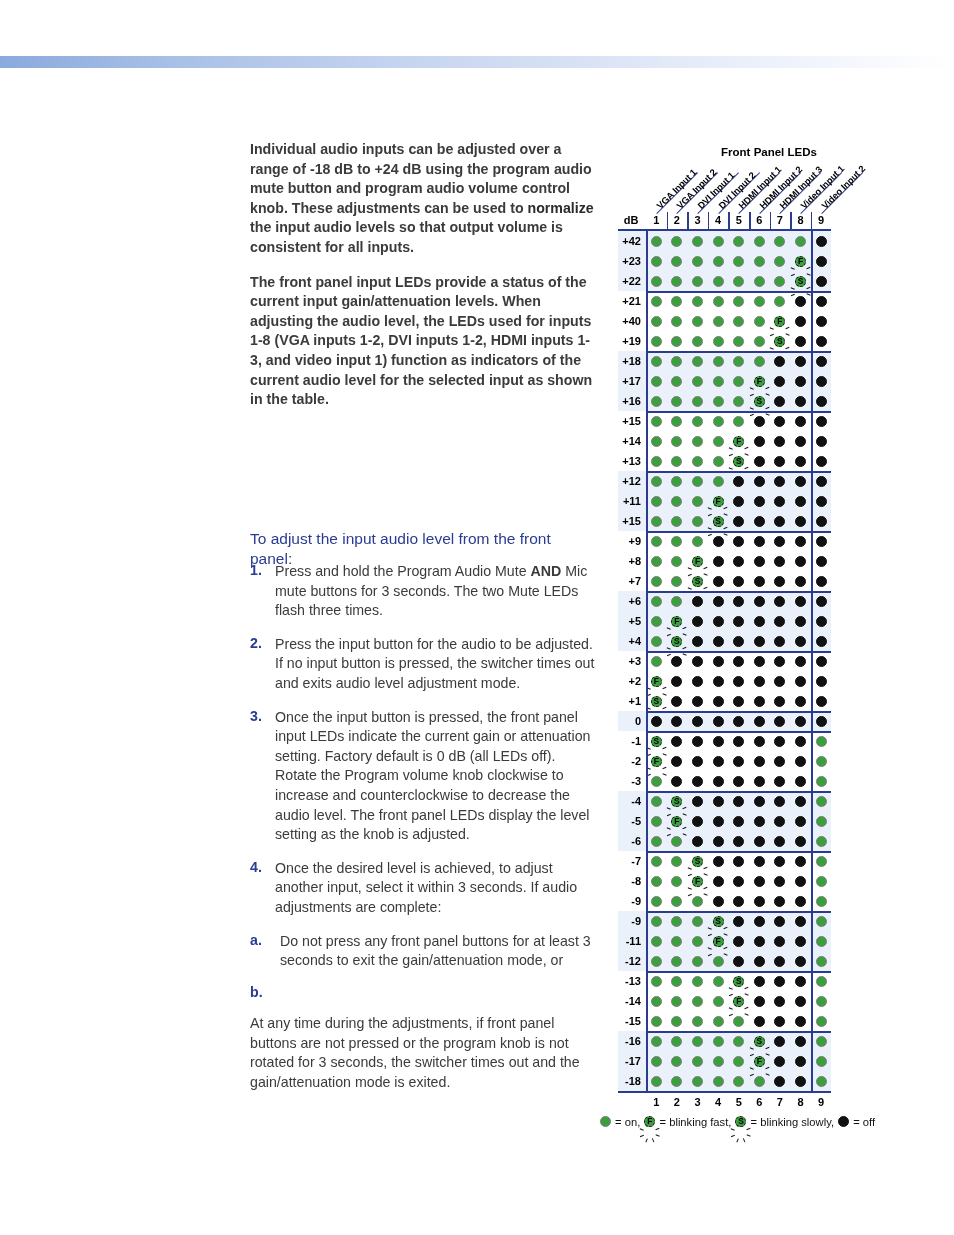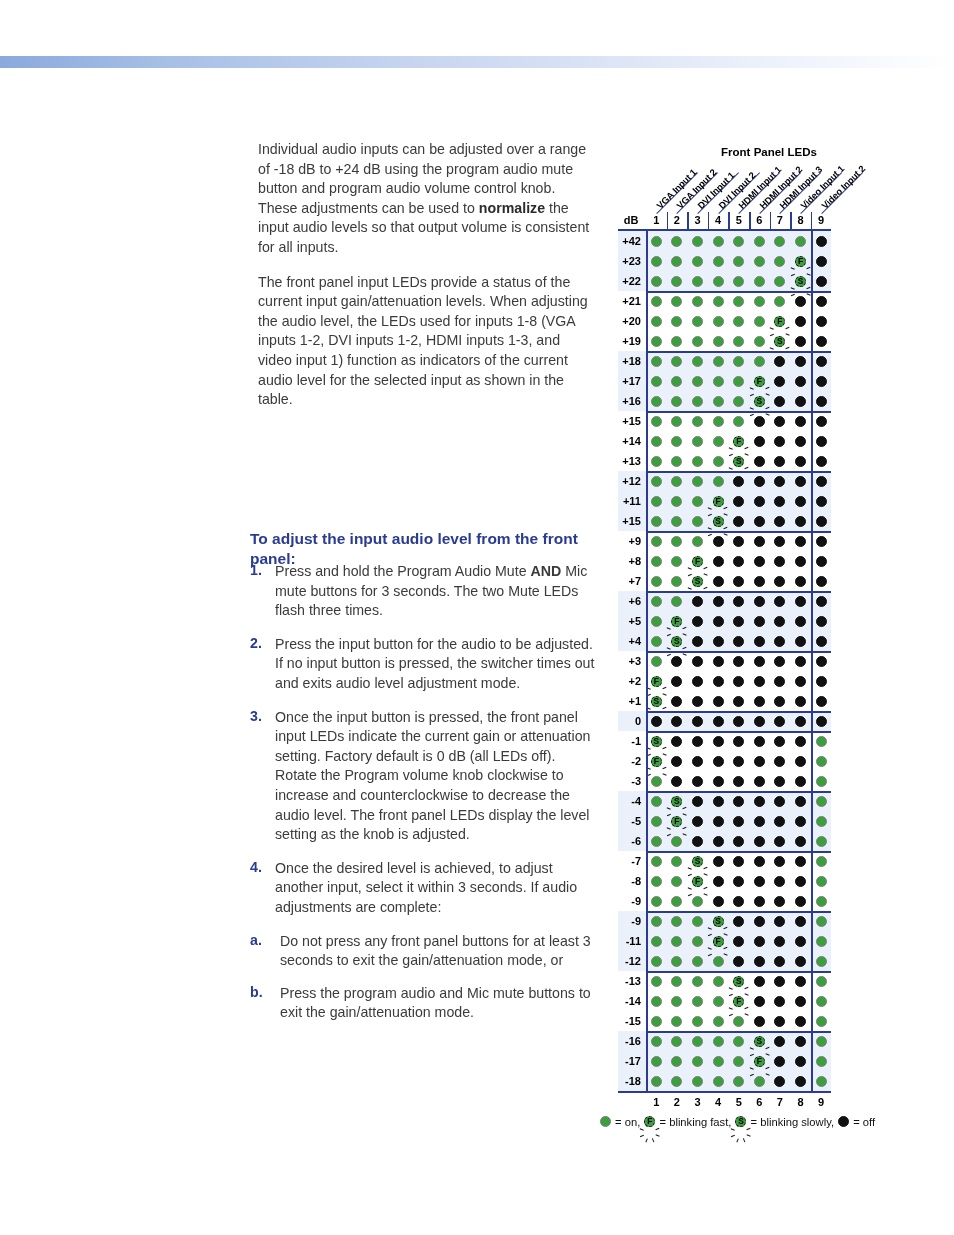--- a/index.html
+++ b/index.html
@@ -16,25 +16,25 @@
     background:linear-gradient(to right,#8aa9dd 0%,#a8c0e6 18%,#c3d2ee 40%,#dae3f5 62%,#eef2fb 82%,#ffffff 100%);
   }
 
   
   .h1{
     position:absolute;left:137px;top:108px;width:470px;
     font-size:17.5px;font-weight:bold;color:#2a3b92;letter-spacing:-0.1px;
   }
   .h2{
     position:absolute;left:250px;top:516px;width:345px;
-    font-size:15.5px;font-weight:bold;color:#2a3b92;line-height:20px;
+    font-size:15.5px;font-weight:normal;color:#2a3b92;line-height:20px;
   }
   .body-col{position:absolute;left:250px;top:140px;width:347px;}
   p.par{
-    margin:0 0 15px 8px;font-size:14.2px;line-height:19.6px;color:#3b3b3b;
+    margin:0 0 15px 0;font-size:14.2px;line-height:19.6px;color:#3b3b3b;font-weight:bold;
   }
   p.par b{color:#2b2b2b;}
 
   .steps{position:absolute;left:250px;top:562px;width:350px;}
   .step{position:relative;padding-left:25px;margin-bottom:14px;}
   .step .num{
     position:absolute;left:0;top:0;width:18px;text-align:left;
     font-size:14.2px;font-weight:bold;color:#2a3b92;
   }
   .step .txt{font-size:14.2px;line-height:19.6px;color:#3b3b3b;}
@@ -168,24 +168,25 @@
 
   <h2 class="h2">To adjust the input audio level from the front panel:</h2>
 
   <div class="steps" id="steps">
       <div class="step"><span class="num">1.</span><span class="txt">Press and hold the Program Audio Mute <b>AND</b> Mic mute buttons for 3 seconds. The two Mute LEDs flash three times.</span></div>
       <div class="step"><span class="num">2.</span><span class="txt">Press the input button for the audio to be adjusted. If no input button is pressed, the switcher times out and exits audio level adjustment mode.</span></div>
       <div class="step"><span class="num">3.</span><span class="txt">Once the input button is pressed, the front panel input LEDs indicate the current gain or attenuation setting. Factory default is 0 dB (all LEDs off). Rotate the Program volume knob clockwise to increase and counterclockwise to decrease the audio level. The front panel LEDs display the level setting as the knob is adjusted.</span></div>
       <div class="step"><span class="num">4.</span><span class="txt">Once the desired level is achieved, to adjust another input, select it within 3 seconds. If audio adjustments are complete:</span></div>
       <div class="substeps">
         <div class="sub"><span class="num">a.</span><span class="txt">Do not press any front panel buttons for at least 3 seconds to exit the gain/attenuation mode, or</span></div>
-        <div class="sub"><span class="num">b.</span><span class="txt">Press the program audio and Mic mute buttons to exit the gain/attenuation mode.</span></div>
+        <div class="sub"><span class="num">b.</span></div>
       </div>
     </div>
 
+  <div class="closing">At any time during the adjustments, if front panel buttons are not pressed or the program knob is not rotated for 3 seconds, the switcher times out and the gain/attenuation mode is exited.</div>
 
   <div class="table-wrap">
     <div class="tbl-title">Front Panel LEDs</div>
     <div class="diag-area" id="diag">
         <div class="diag-rule" style="left: 38.712px;"></div>
         <div class="diag-lbl" style="left: 43.712px; bottom: 3px;">VGA Input 1</div>
         <div class="diag-rule" style="left: 59.312px;"></div>
         <div class="diag-lbl" style="left: 64.312px; bottom: 3px;">VGA Input 2</div>
         <div class="diag-rule" style="left: 79.912px;"></div>
         <div class="diag-lbl" style="left: 84.912px; bottom: 3px;">DVI Input 1</div>
@@ -355,21 +356,21 @@
                 <span class="led on"></span>
               </div>
               <div class="cell" style="left:172.20000000000002px;width:20.6px">
                 <span class="led off"></span>
               </div>
               <div class="cell" style="left:192.8px;width:20.6px">
                 <span class="led off"></span>
               </div>
             </div>
             <div class="row">
-              <div class="db">+20</div>
+              <div class="db">+40</div>
               <div class="cell" style="left:28px;width:20.6px">
                 <span class="led on"></span>
               </div>
               <div class="cell" style="left:48.6px;width:20.6px">
                 <span class="led on"></span>
               </div>
               <div class="cell" style="left:69.2px;width:20.6px">
                 <span class="led on"></span>
               </div>
               <div class="cell" style="left:89.80000000000001px;width:20.6px">

